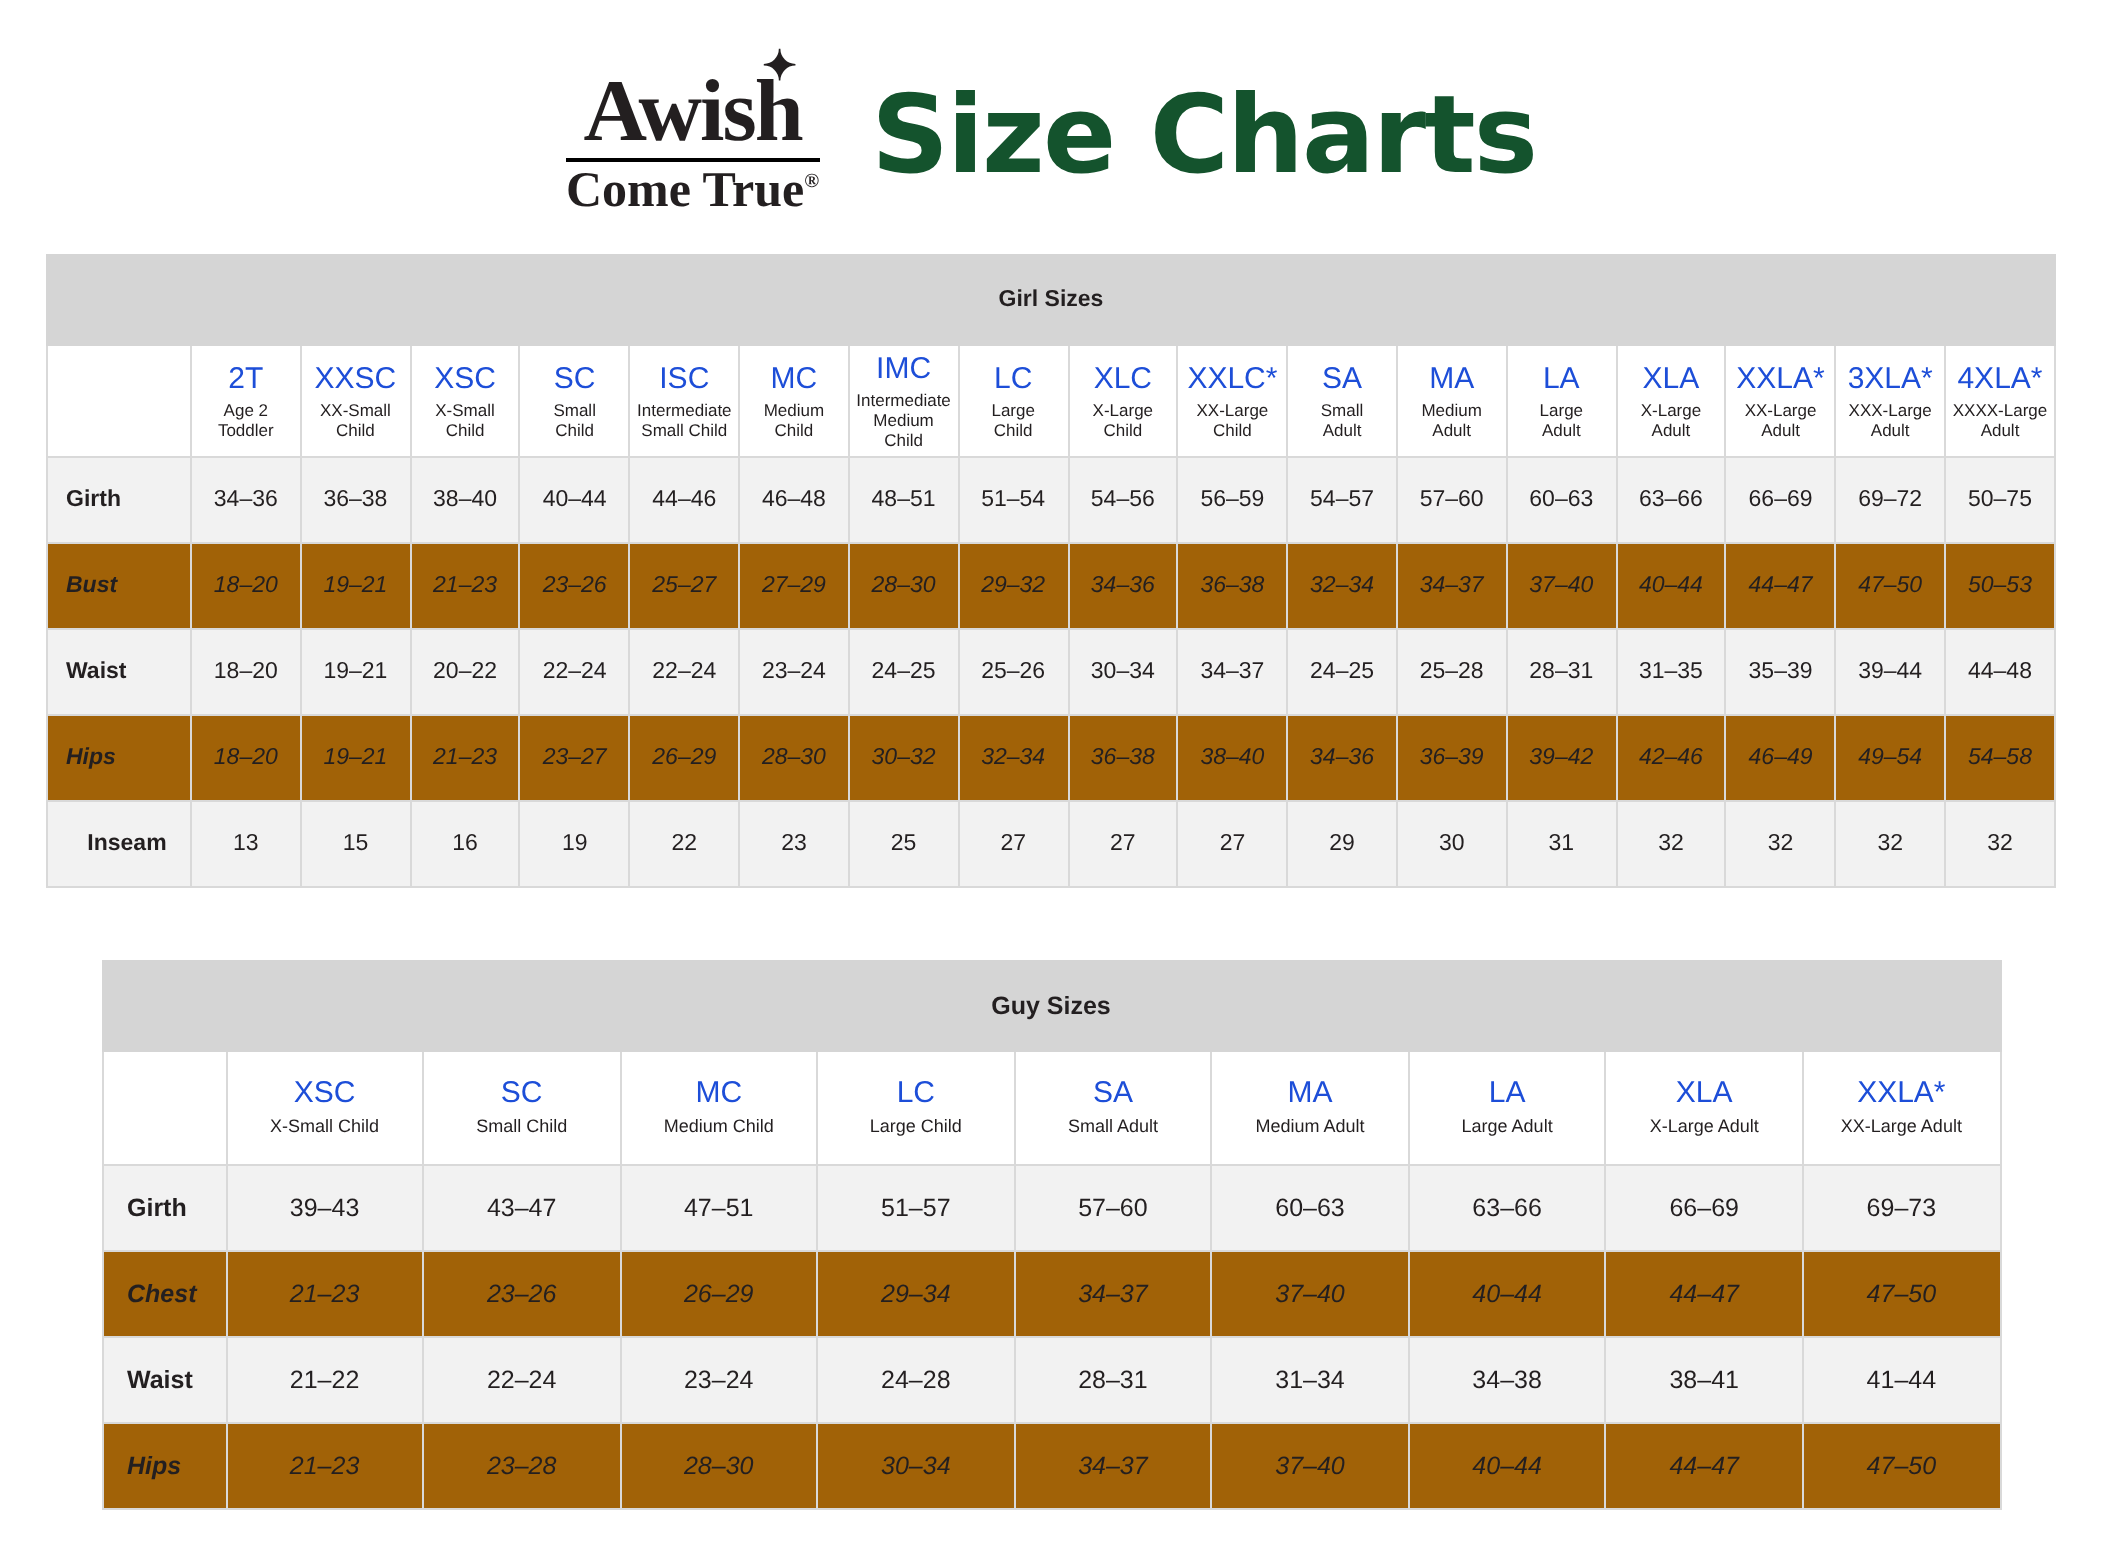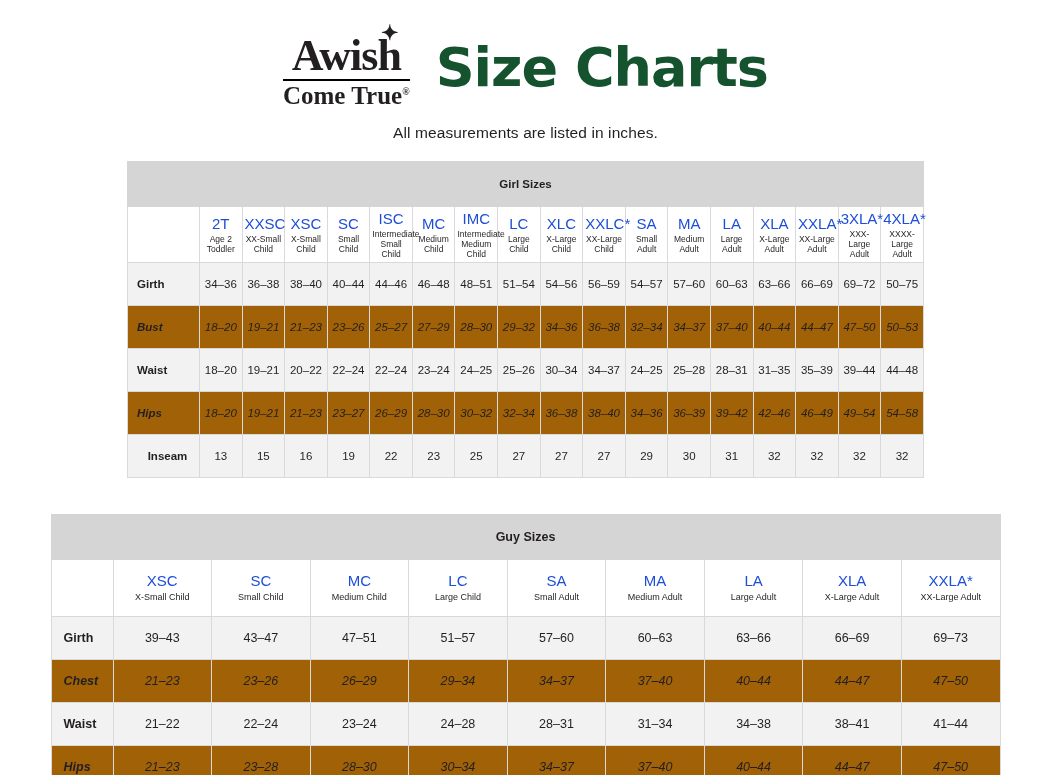--- a/index.html
+++ b/index.html
@@ -82,21 +82,21 @@
     margin-top: 16px;
     letter-spacing: 0.1px;
   }
 
   
   table {
     border-collapse: collapse;
     table-layout: fixed;
   }
   .girl-table {
-    width: 797px;
+    width: 1005px;
     margin: 19px auto 0 auto;
   }
   .guy-table {
     width: 950px;
     margin: 36px auto 0 auto;
   }
   th, td {
     border: 1px solid #d9d9d9;
     text-align: center;
     vertical-align: middle;
@@ -179,21 +179,20 @@
       <span class="logo-awish">
         <span class="logo-star">✦</span>
         <span>Awish</span>
       </span>
       <div class="logo-rule"></div>
       <span class="logo-come"><span>Come True</span><span class="reg">®</span></span>
     </div>
     <div class="main-title">Size Charts</div>
   </div>
 
-  <div class="subtitle">All measurements are listed in inches.</div>
 
   <table class="girl-table">
     <colgroup>
       <col style="width:72px">
       <col span="17">
     </colgroup>
     <tbody id="girl-body">
         <tr class="section-head">
           <td colspan="18">Girl Sizes</td>
         </tr>

